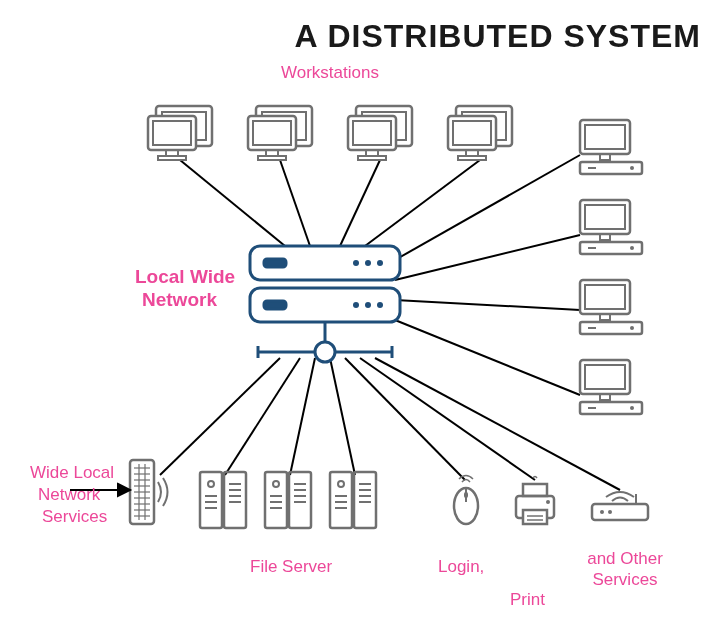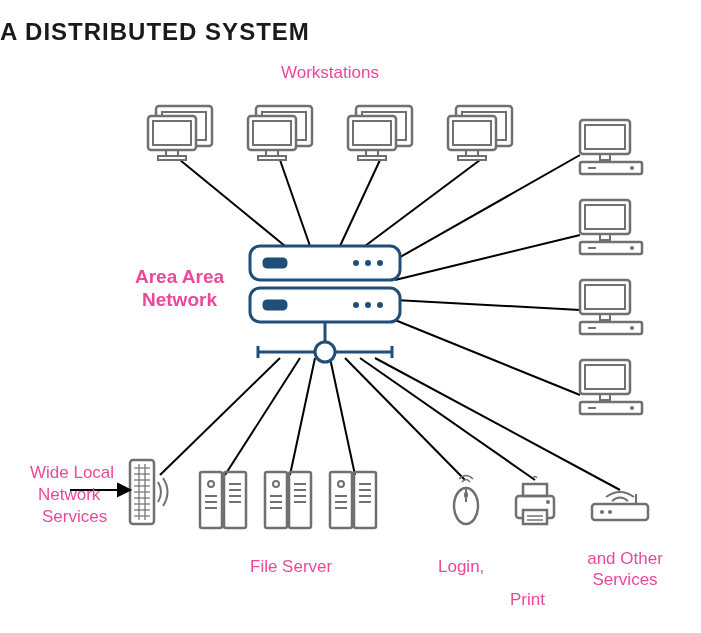--- a/index.html
+++ b/index.html
@@ -1,18 +1,18 @@
 <!DOCTYPE html>
 <html><head>
 <meta charset="utf-8">
 <style>
   html,body{margin:0;padding:0;background:#fff;font-family:"Segoe UI",Arial,sans-serif;color:#1a1a1a}
   .stage{position:relative;width:701px;height:633px;margin:0 auto}
   svg{position:absolute;left:0;top:0}
-  .title{position:absolute;top:18px;left:0;width:100%;text-align:left;font-weight:800;font-size:24px;letter-spacing:1px}
+  .title{position:absolute;top:18px;left:0;width:100%;text-align:right;font-weight:800;font-size:32px;letter-spacing:1px}
   .lbl{position:absolute;font-size:17px;line-height:1.25;color:#ec4899}
   .lbl.center{text-align:center}
   .lan{font-weight:700;font-size:19px}
 </style>
 </head>
 <body>
 <div class="stage">
 
 <svg width="701" height="633" viewBox="0 0 701 633">
   <defs>
@@ -163,21 +163,21 @@
   <use href="#printer" x="510" y="482"></use>
 
   <use href="#router" x="592" y="490"></use>
 </svg>
 
 <div class="title">A DISTRIBUTED SYSTEM</div>
 
 <div class="lbl center" style="left:230px;top:62px;width:200px">Workstations</div>
 
 
-<div class="lbl lan" style="left:135px;top:265px">Area Area</div>
+<div class="lbl lan" style="left:135px;top:265px">Local Wide</div>
 <div class="lbl lan" style="left:142px;top:288px">Network</div>
 
 <div class="lbl" style="left:30px;top:462px">Wide Local</div>
 <div class="lbl" style="left:38px;top:484px">Network</div>
 <div class="lbl" style="left:42px;top:506px">Services</div>
 
 <div class="lbl" style="left:250px;top:556px">File Server</div>
 <div class="lbl" style="left:438px;top:556px">Login,</div>
 <div class="lbl" style="left:510px;top:589px">Print</div>
 <div class="lbl center" style="left:570px;top:548px;width:110px;white-space:pre-line">and Other

